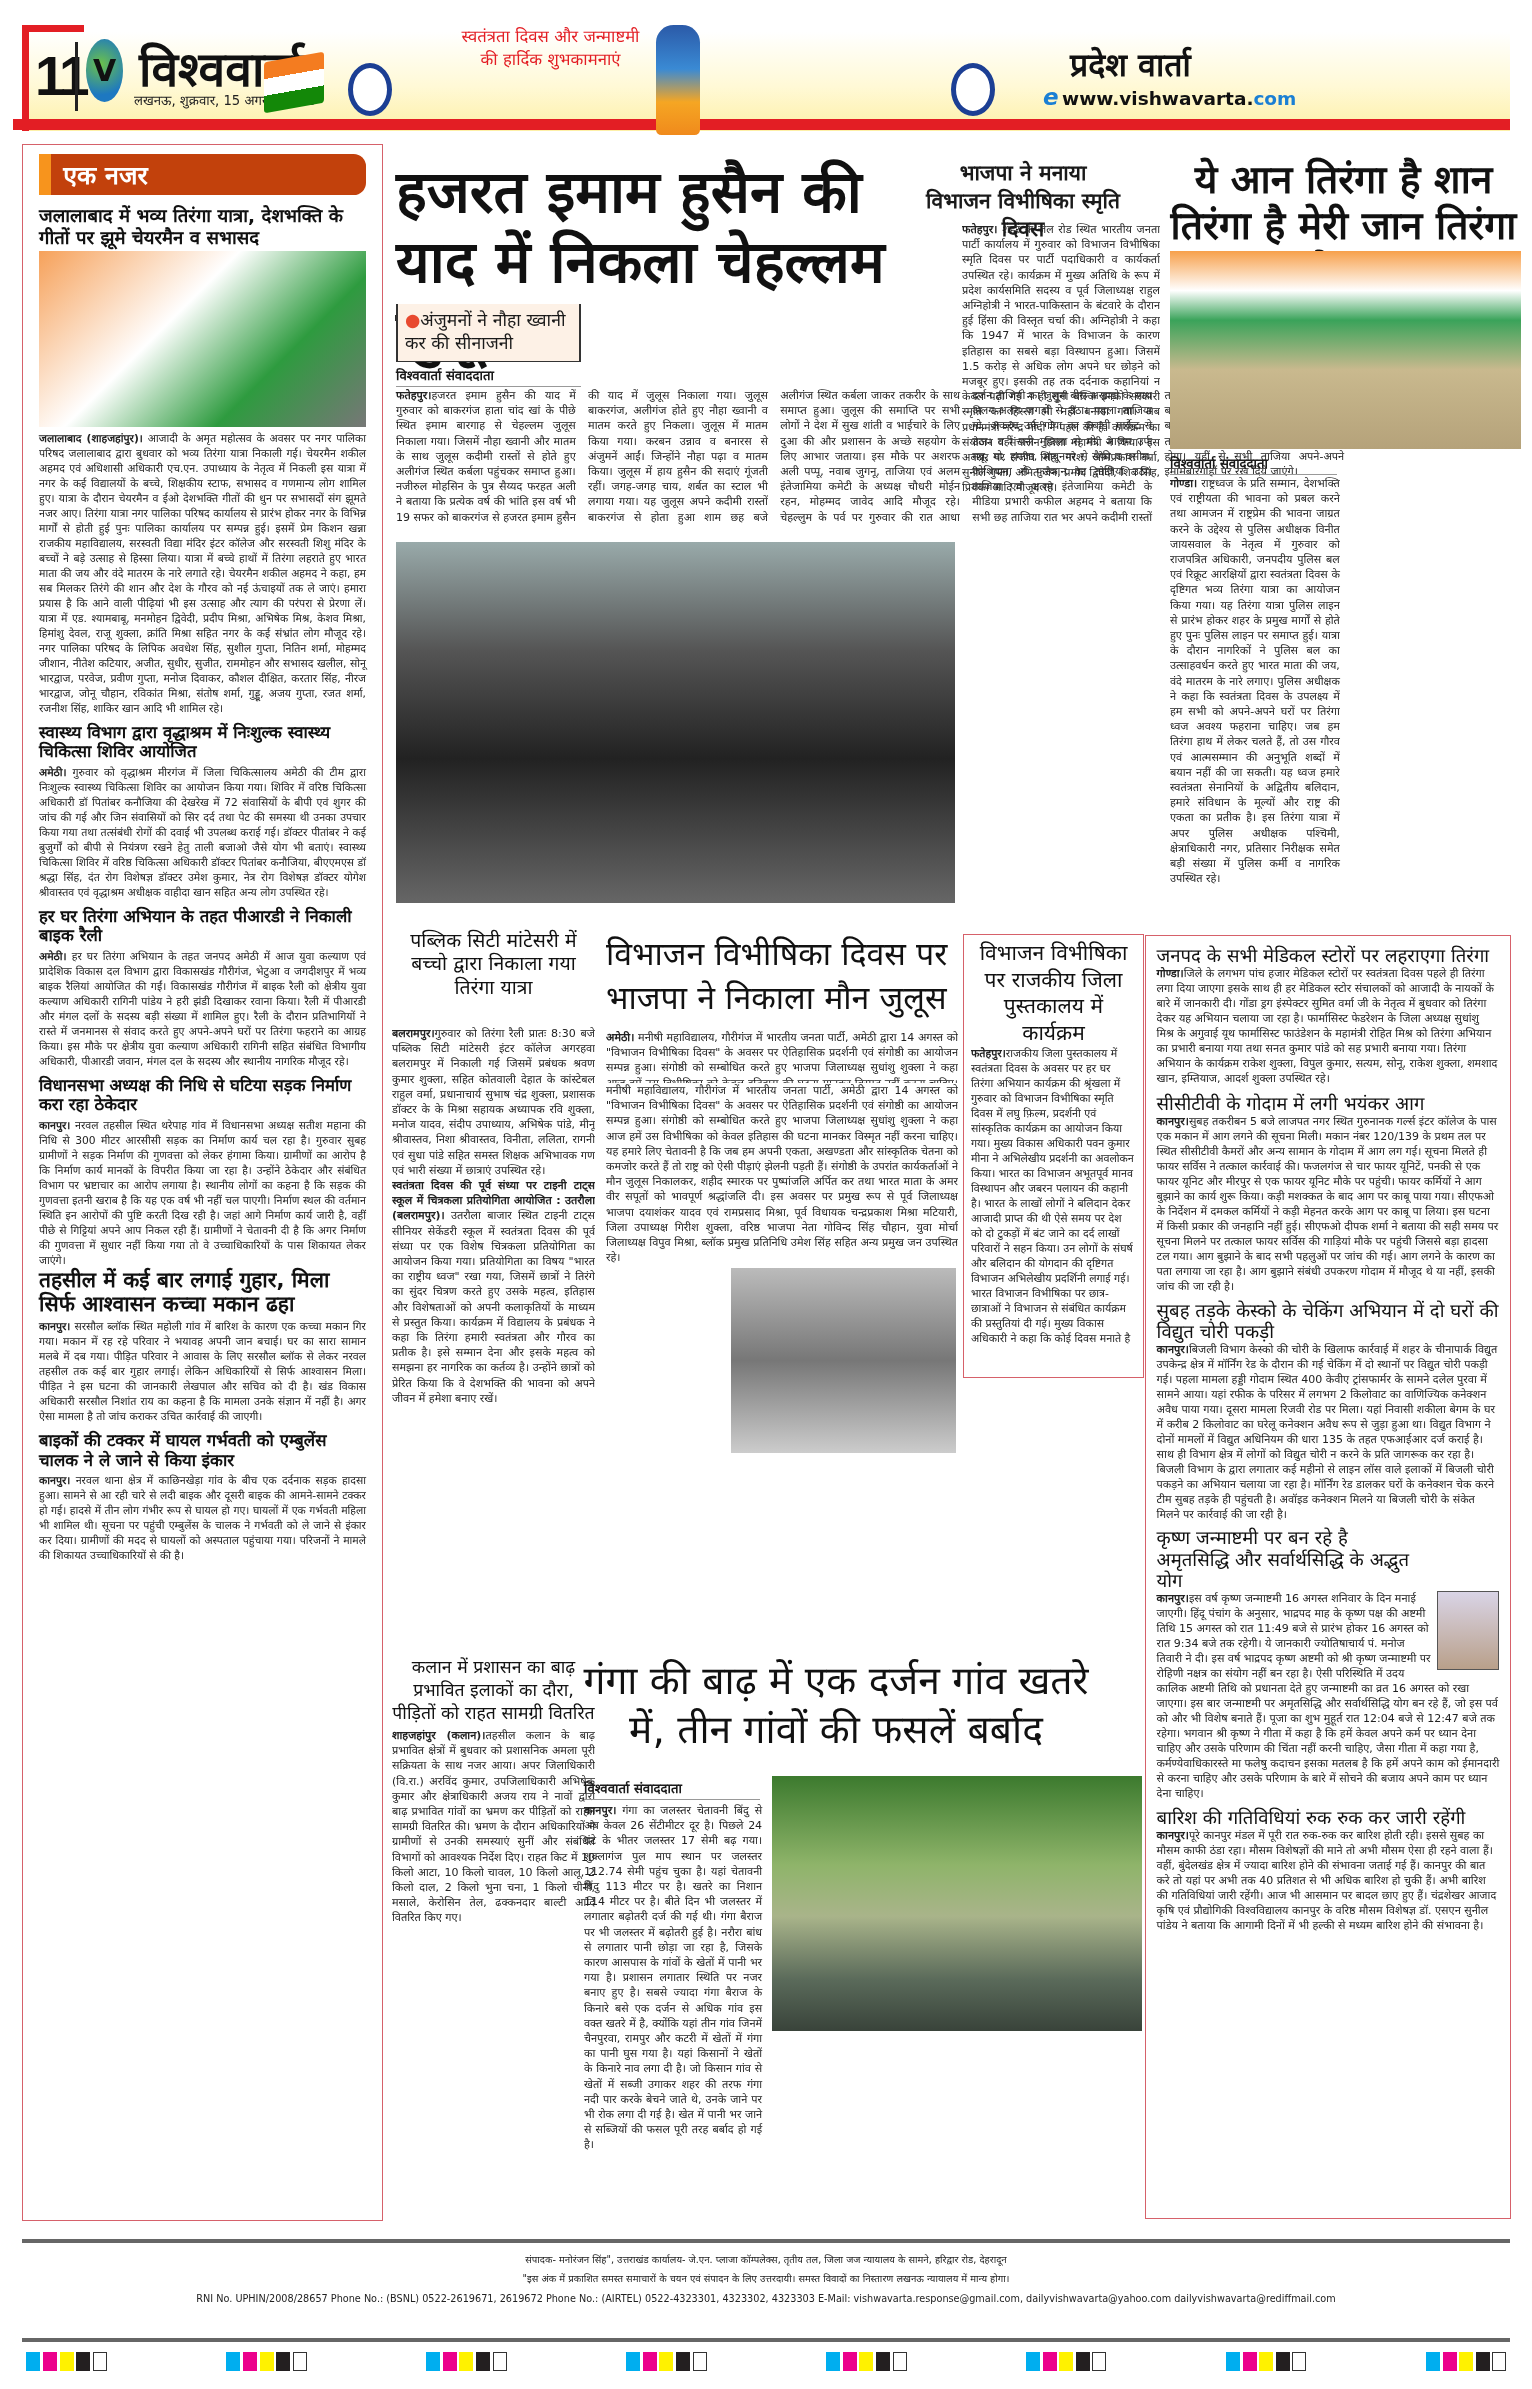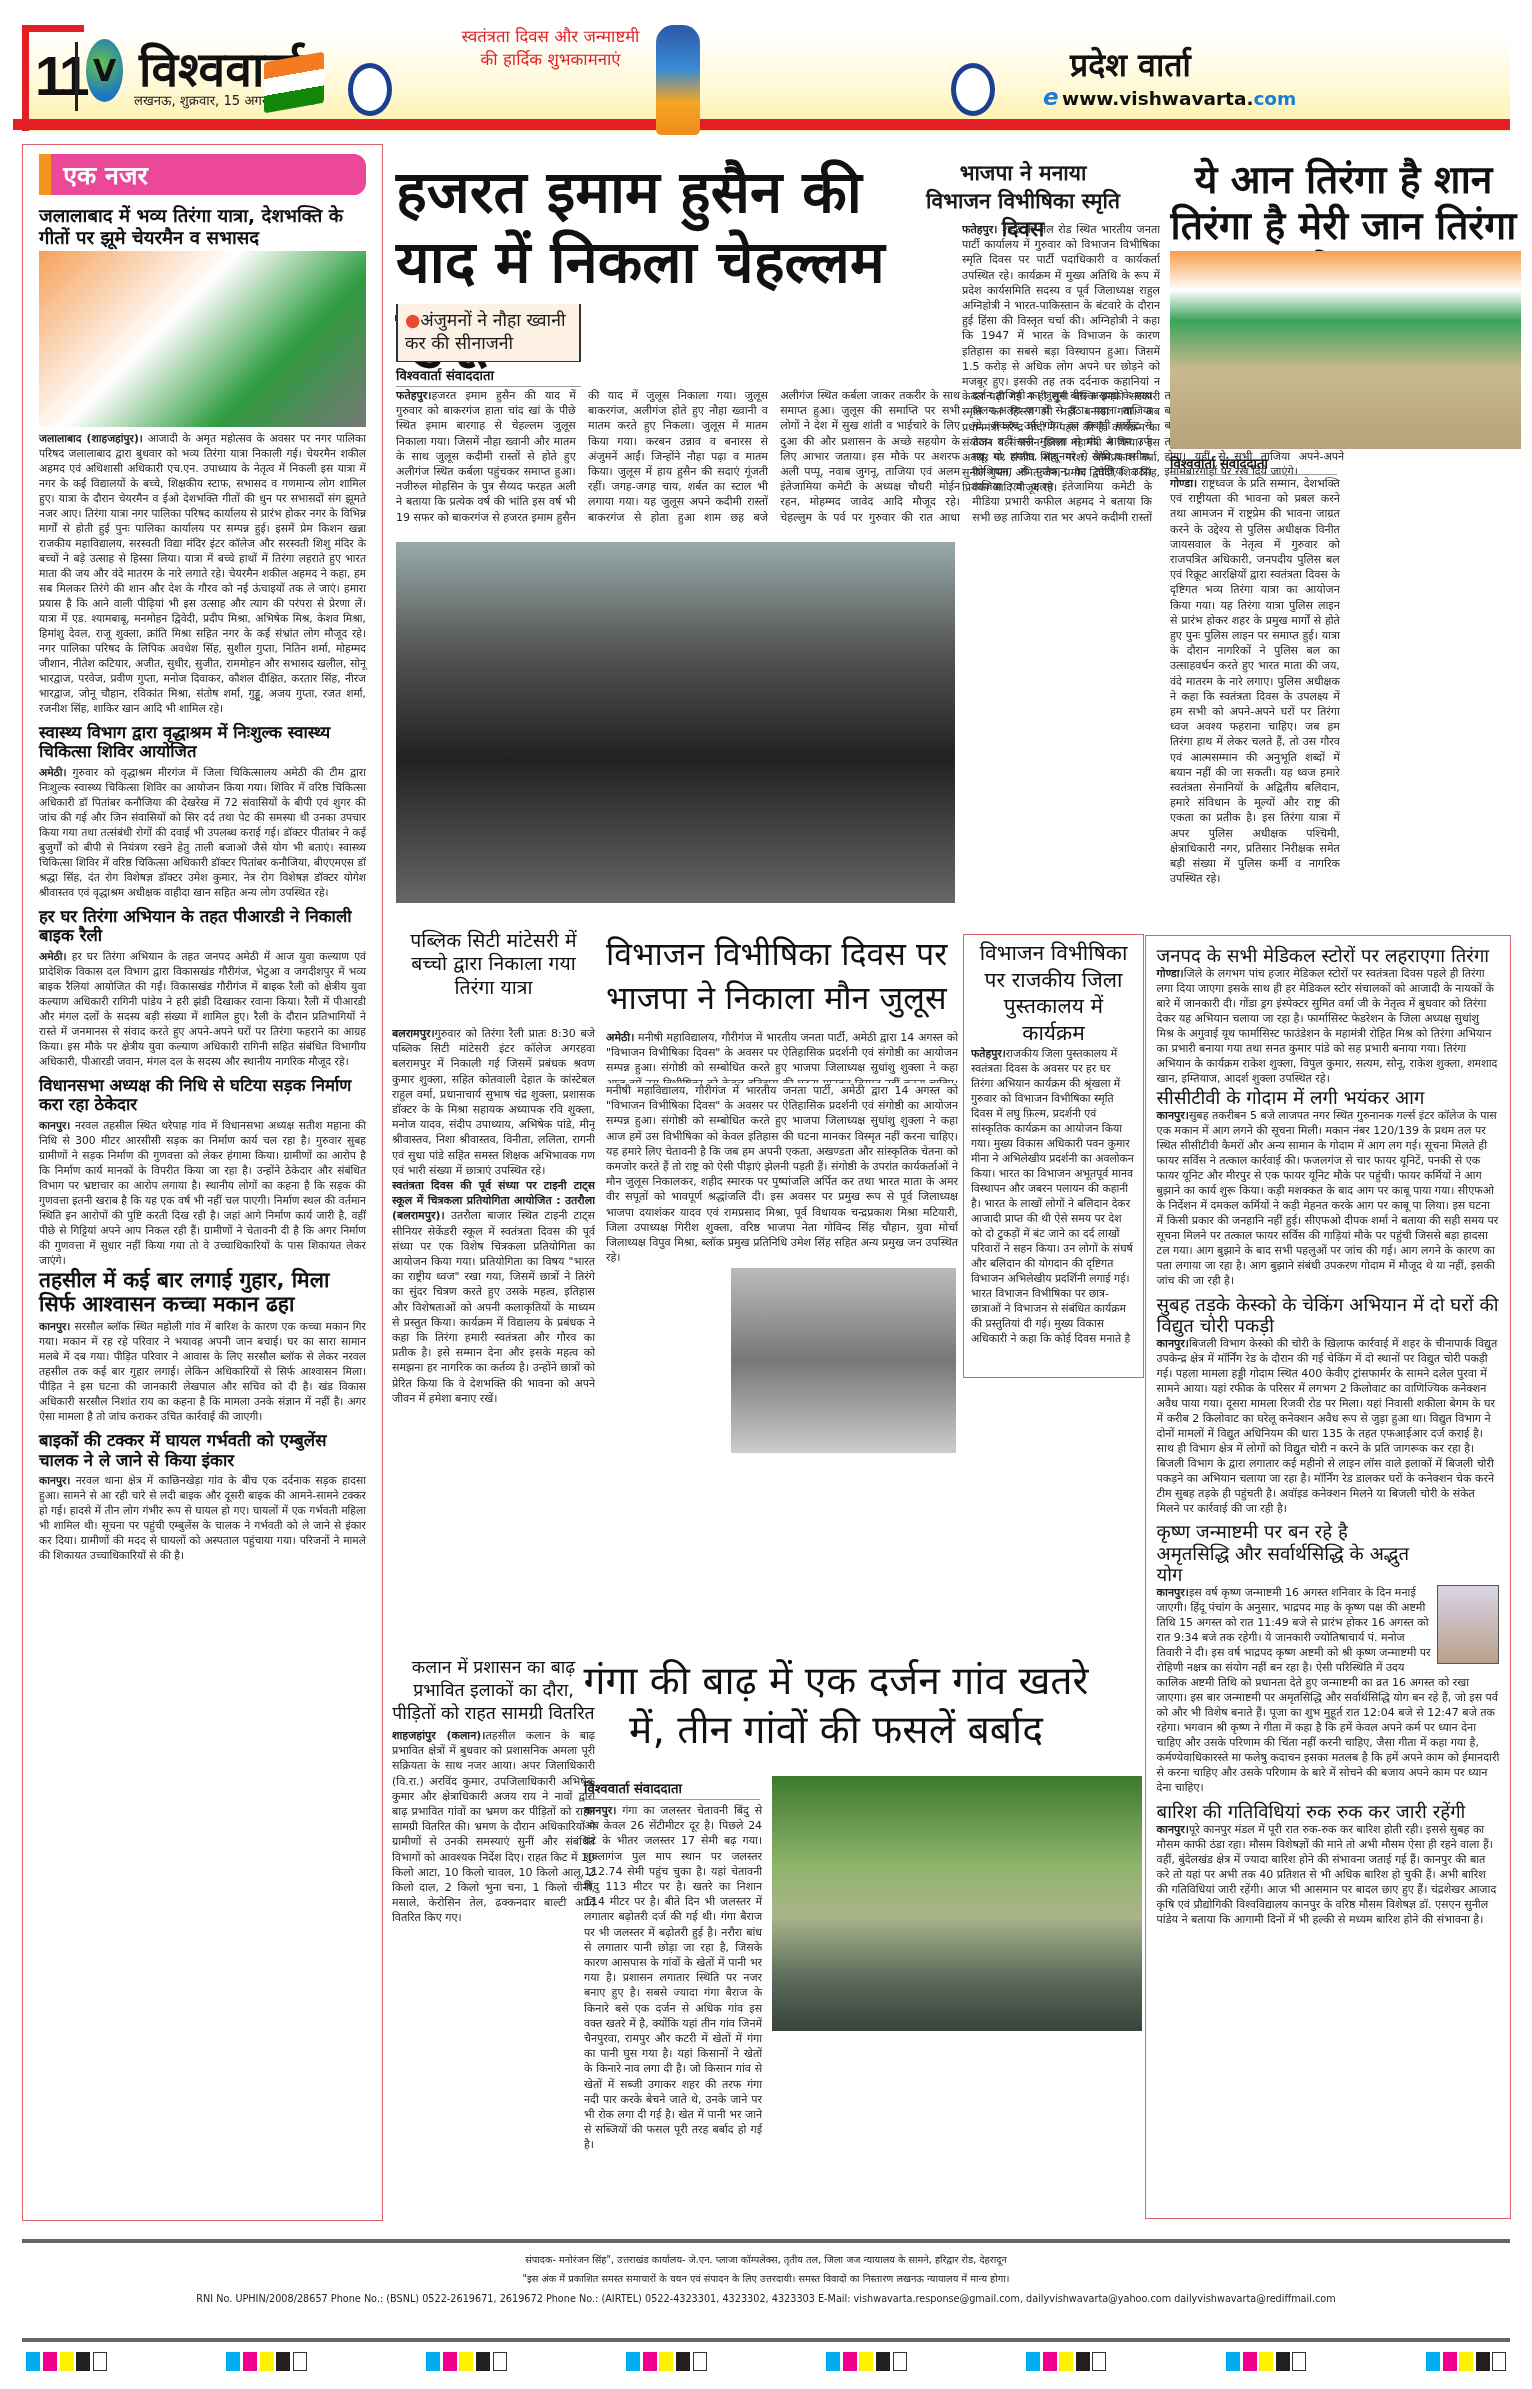--- a/index.html
+++ b/index.html
@@ -23,21 +23,21 @@
 .web{left:1043px;top:84px;font-size:18.5px;font-weight:bold;color:#111}
 .web .ie{color:#1a7fd4;font-size:23px;font-style:italic;margin-right:3.5px}
 .web .dom{color:#1a7fd4}
 
 .boxred{border:1.8px solid #d6616a}
 .h1{font-weight:bold;color:#111;line-height:1.15}
 .body{font-size:11px;line-height:15.2px;text-align:justify;color:#222}
 .body b{font-weight:bold}
 .byline{font-weight:bold;font-size:13.2px;border-bottom:1.8px solid #999;padding-bottom:1.8px;margin-bottom:2.6px}
 .photo{background:#888}
-.tag{background:#ec4899;color:#fff;font-weight:bold;font-size:25px;padding:3.5px 12.3px;border-left:12.3px solid #f7941d;border-radius:0 12.3px 12.3px 0}
+.tag{background:#c2410c;color:#fff;font-weight:bold;font-size:25px;padding:3.5px 12.3px;border-left:12.3px solid #f7941d;border-radius:0 12.3px 12.3px 0}
 .cols2{column-count:2;column-gap:12.3px}
 .cols3{column-count:3;column-gap:12.3px}
 .sub{font-size:19.4px;line-height:1.2;color:#111;text-align:center}
 .hr{height:3.5px;background:#666}
 .cmyk{display:flex;gap:2.6px}
 .cmyk span{width:14px;height:19.4px;display:inline-block}
 .center{text-align:center}
 </style>
 </head>
 <body>
@@ -117,21 +117,21 @@
 <div class="abs center" style="left:572px;top:1656px;width:528px;font-size:39px;line-height:49px;color:#111">गंगा की बाढ़ में एक दर्जन गांव खतरे में, तीन गांवों की फसलें बर्बाद</div>
 <div class="abs" style="left:584px;top:1779px;width:176px">
     <div class="byline">विश्ववार्ता संवाददाता</div>
   </div>
 <div class="abs photo" style="left:772px;top:1776px;width:370px;height:255px;background:linear-gradient(180deg,#3c7a2e 0%,#8fb46a 35%,#a9b48a 55%,#5a6a5a 80%,#39433a)"></div>
 <div class="abs body cols3" style="left:584px;top:1803px;width:559px;height:414px;column-fill:auto;overflow:hidden"><b>कानपुर।</b> <span>गंगा का जलस्तर चेतावनी बिंदु से अब केवल 26 सेंटीमीटर दूर है। पिछले 24 घंटे के भीतर जलस्तर 17 सेमी बढ़ गया। शुक्लागंज पुल माप स्थान पर जलस्तर 112.74 सेमी पहुंच चुका है। यहां चेतावनी बिंदु 113 मीटर पर है। खतरे का निशान 114 मीटर पर है। बीते दिन भी जलस्तर में लगातार बढ़ोतरी दर्ज की गई थी। गंगा बैराज पर भी जलस्तर में बढ़ोतरी हुई है। नरौरा बांध से लगातार पानी छोड़ा जा रहा है, जिसके कारण आसपास के गांवों के खेतों में पानी भर गया है। प्रशासन लगातार स्थिति पर नजर बनाए हुए है। सबसे ज्यादा गंगा बैराज के किनारे बसे एक दर्जन से अधिक गांव इस वक्त खतरे में है, क्योंकि यहां तीन गांव जिनमें चैनपुरवा, रामपुर और कटरी में खेतों में गंगा का पानी घुस गया है। यहां किसानों ने खेतों के किनारे नाव लगा दी है। जो किसान गांव से खेतों में सब्जी उगाकर शहर की तरफ गंगा नदी पार करके बेचने जाते थे, उनके जाने पर भी रोक लगा दी गई है। खेत में पानी भर जाने से सब्जियों की फसल पूरी तरह बर्बाद हो गई है।</span></div>
 
 <div class="abs boxred" style="left:1145px;top:935px;width:366px;height:1284px;padding:8.8px 10.6px">
   <div class="h1" style="font-size:18.5px;font-weight:normal">जनपद के सभी मेडिकल स्टोरों पर लहराएगा तिरंगा</div>
   <div class="body" style="font-size:11px;line-height:15px;text-align:left"><b>गोण्डा।</b><span>जिले के लगभग पांच हजार मेडिकल स्टोरों पर स्वतंत्रता दिवस पहले ही तिरंगा लगा दिया जाएगा इसके साथ ही हर मेडिकल स्टोर संचालकों को आजादी के नायकों के बारे में जानकारी दी। गोंडा ड्रग इंस्पेक्टर सुमित वर्मा जी के नेतृत्व में बुधवार को तिरंगा देकर यह अभियान चलाया जा रहा है। फार्मासिस्ट फेडरेशन के जिला अध्यक्ष सुधांशु मिश्र के अगुवाई यूथ फार्मासिस्ट फाउंडेशन के महामंत्री रोहित मिश्र को तिरंगा अभियान का प्रभारी बनाया गया तथा सनत कुमार पांडे को सह प्रभारी बनाया गया। तिरंगा अभियान के कार्यक्रम राकेश शुक्ला, विपुल कुमार, सत्यम, सोनू, राकेश शुक्ला, शमशाद खान, इम्तियाज, आदर्श शुक्ला उपस्थित रहे।</span></div>
-  <div class="h1" style="font-size:18.5px;margin-top:1px;font-weight:normal">सीसीटीवी के गोदाम में लगी भयंकर आग</div>
+  <div class="h1" style="font-size:18.5px;margin-top:7px;font-weight:normal">सीसीटीवी के गोदाम में लगी भयंकर आग</div>
   <div class="body" style="font-size:11px;line-height:15px;text-align:left"><b>कानपुर।</b><span>सुबह तकरीबन 5 बजे लाजपत नगर स्थित गुरुनानक गर्ल्स इंटर कॉलेज के पास एक मकान में आग लगने की सूचना मिली। मकान नंबर 120/139 के प्रथम तल पर स्थित सीसीटीवी कैमरों और अन्य सामान के गोदाम में आग लग गई। सूचना मिलते ही फायर सर्विस ने तत्काल कार्रवाई की। फजलगंज से चार फायर यूनिटें, पनकी से एक फायर यूनिट और मीरपुर से एक फायर यूनिट मौके पर पहुंची। फायर कर्मियों ने आग बुझाने का कार्य शुरू किया। कड़ी मशक्कत के बाद आग पर काबू पाया गया। सीएफओ के निर्देशन में दमकल कर्मियों ने कड़ी मेहनत करके आग पर काबू पा लिया। इस घटना में किसी प्रकार की जनहानि नहीं हुई। सीएफओ दीपक शर्मा ने बताया की सही समय पर सूचना मिलने पर तत्काल फायर सर्विस की गाड़ियां मौके पर पहुंची जिससे बड़ा हादसा टल गया। आग बुझाने के बाद सभी पहलुओं पर जांच की गई। आग लगने के कारण का पता लगाया जा रहा है। आग बुझाने संबंधी उपकरण गोदाम में मौजूद थे या नहीं, इसकी जांच की जा रही है।</span></div>
   <div class="h1" style="font-size:18.5px;margin-top:5.3px;font-weight:normal">सुबह तड़के केस्को के चेकिंग अभियान में दो घरों की विद्युत चोरी पकड़ी</div>
   <div class="body" style="font-size:11px;line-height:15px;text-align:left"><b>कानपुर।</b><span>बिजली विभाग केस्को की चोरी के खिलाफ कार्रवाई में शहर के चीनापार्क विद्युत उपकेन्द्र क्षेत्र में मॉर्निंग रेड के दौरान की गई चेकिंग में दो स्थानों पर विद्युत चोरी पकड़ी गई। पहला मामला हड्डी गोदाम स्थित 400 केवीए ट्रांसफार्मर के सामने दलेल पुरवा में सामने आया। यहां रफीक के परिसर में लगभग 2 किलोवाट का वाणिज्यिक कनेक्शन अवैध पाया गया। दूसरा मामला रिजवी रोड पर मिला। यहां निवासी शकीला बेगम के घर में करीब 2 किलोवाट का घरेलू कनेक्शन अवैध रूप से जुड़ा हुआ था। विद्युत विभाग ने दोनों मामलों में विद्युत अधिनियम की धारा 135 के तहत एफआईआर दर्ज कराई है। साथ ही विभाग क्षेत्र में लोगों को विद्युत चोरी न करने के प्रति जागरूक कर रहा है। बिजली विभाग के द्वारा लगातार कई महीनो से लाइन लॉस वाले इलाकों में बिजली चोरी पकड़ने का अभियान चलाया जा रहा है। मॉर्निंग रेड डालकर घरों के कनेक्शन चेक करने टीम सुबह तड़के ही पहुंचती है। अवॉइड कनेक्शन मिलने या बिजली चोरी के संकेत मिलने पर कार्रवाई की जा रही है।</span></div>
   <div class="h1" style="font-size:18.5px;margin-top:5.3px;font-weight:normal;width:264px">कृष्ण जन्माष्टमी पर बन रहे है अमृतसिद्धि और सर्वार्थसिद्धि के अद्भुत योग</div>
   <div style="float:right;width:62px;height:79px;background:linear-gradient(#d9d4e6,#b9a08a);margin:0 0 3.5px 5.3px;border:0.9px solid #555"></div>
   <div class="body" style="font-size:11px;line-height:15px;text-align:left"><b>कानपुर।</b><span>इस वर्ष कृष्ण जन्माष्टमी 16 अगस्त शनिवार के दिन मनाई जाएगी। हिंदू पंचांग के अनुसार, भाद्रपद माह के कृष्ण पक्ष की अष्टमी तिथि 15 अगस्त को रात 11:49 बजे से प्रारंभ होकर 16 अगस्त को रात 9:34 बजे तक रहेगी। ये जानकारी ज्योतिषाचार्य पं. मनोज तिवारी ने दी। इस वर्ष भाद्रपद कृष्ण अष्टमी को श्री कृष्ण जन्माष्टमी पर रोहिणी नक्षत्र का संयोग नहीं बन रहा है। ऐसी परिस्थिति में उदय कालिक अष्टमी तिथि को प्रधानता देते हुए जन्माष्टमी का व्रत 16 अगस्त को रखा जाएगा। इस बार जन्माष्टमी पर अमृतसिद्धि और सर्वार्थसिद्धि योग बन रहे हैं, जो इस पर्व को और भी विशेष बनाते हैं। पूजा का शुभ मुहूर्त रात 12:04 बजे से 12:47 बजे तक रहेगा। भगवान श्री कृष्ण ने गीता में कहा है कि हमें केवल अपने कर्म पर ध्यान देना चाहिए और उसके परिणाम की चिंता नहीं करनी चाहिए, जैसा गीता में कहा गया है, कर्मण्येवाधिकारस्ते मा फलेषु कदाचन इसका मतलब है कि हमें अपने काम को ईमानदारी से करना चाहिए और उसके परिणाम के बारे में सोचने की बजाय अपने काम पर ध्यान देना चाहिए।</span></div>
   <div class="h1" style="font-size:18.5px;margin-top:5.3px;font-weight:normal">बारिश की गतिविधियां रुक रुक कर जारी रहेंगी</div>
   <div class="body" style="font-size:11px;line-height:15px;text-align:left"><b>कानपुर।</b><span>पूरे कानपुर मंडल में पूरी रात रुक-रुक कर बारिश होती रही। इससे सुबह का मौसम काफी ठंडा रहा। मौसम विशेषज्ञों की माने तो अभी मौसम ऐसा ही रहने वाला हैं। वहीं, बुंदेलखंड क्षेत्र में ज्यादा बारिश होने की संभावना जताई गई हैं। कानपुर की बात करे तो यहां पर अभी तक 40 प्रतिशत से भी अधिक बारिश हो चुकी हैं। अभी बारिश की गतिविधियां जारी रहेंगी। आज भी आसमान पर बादल छाए हुए हैं। चंद्रशेखर आजाद कृषि एवं प्रौद्योगिकी विश्वविद्यालय कानपुर के वरिष्ठ मौसम विशेषज्ञ डॉ. एसएन सुनील पांडेय ने बताया कि आगामी दिनों में भी हल्की से मध्यम बारिश होने की संभावना है।</span></div>
 </div>
 

